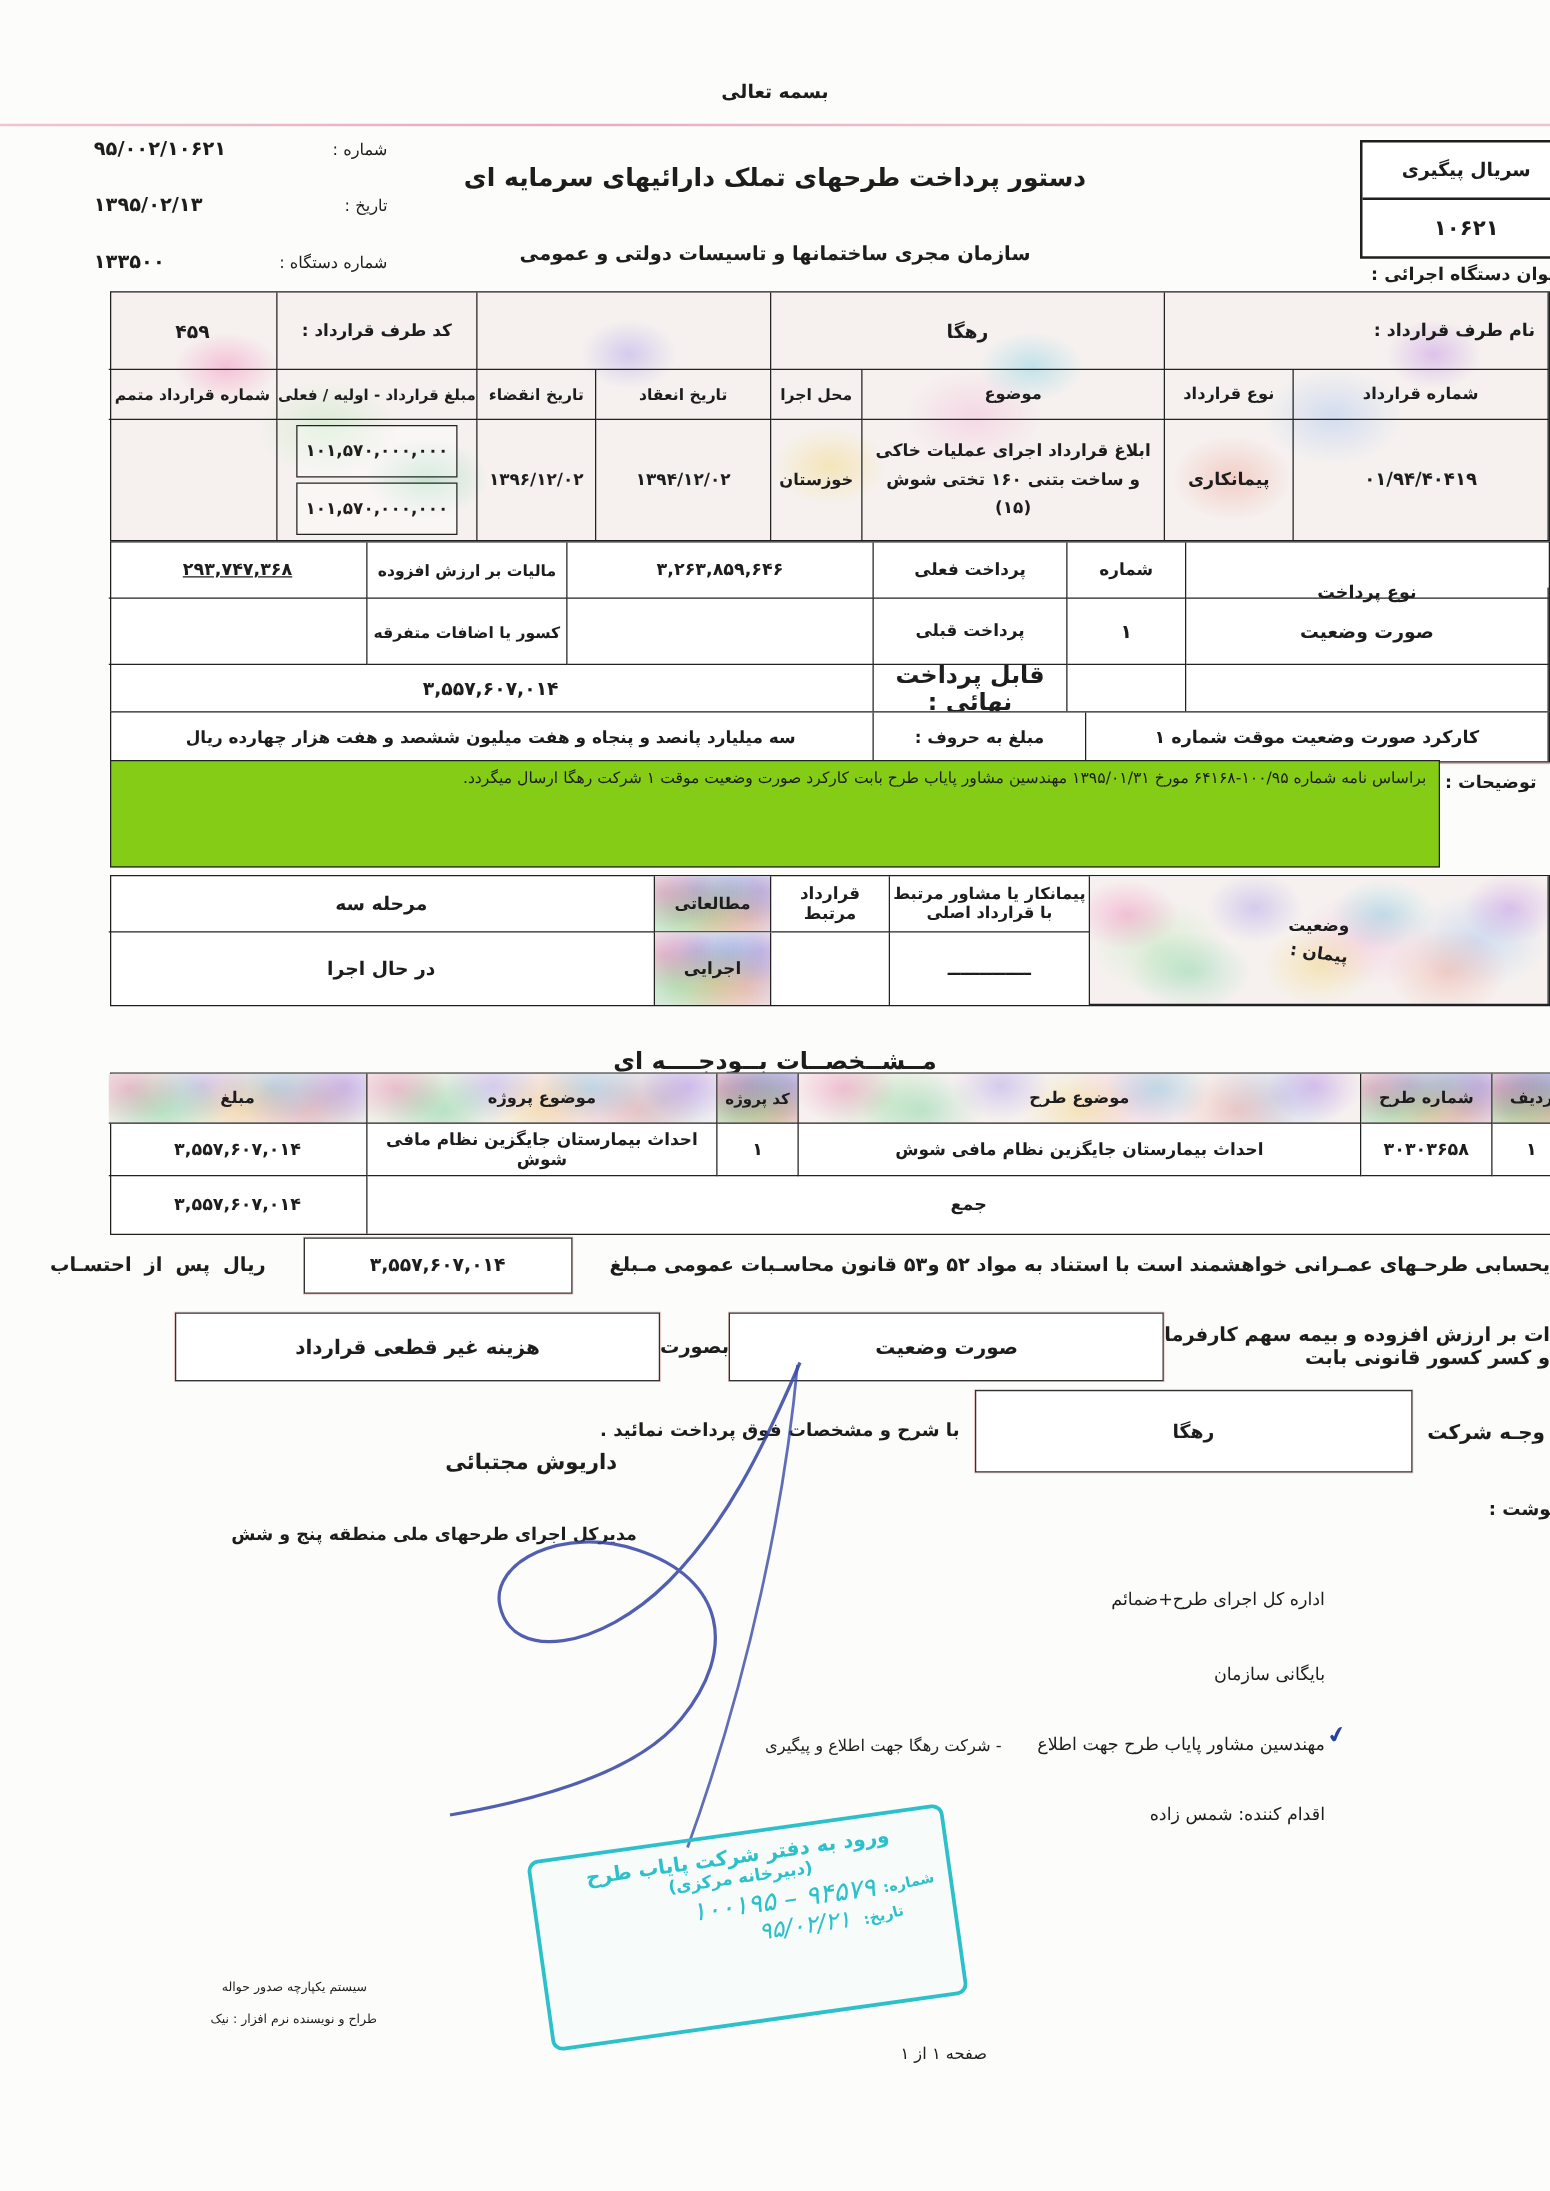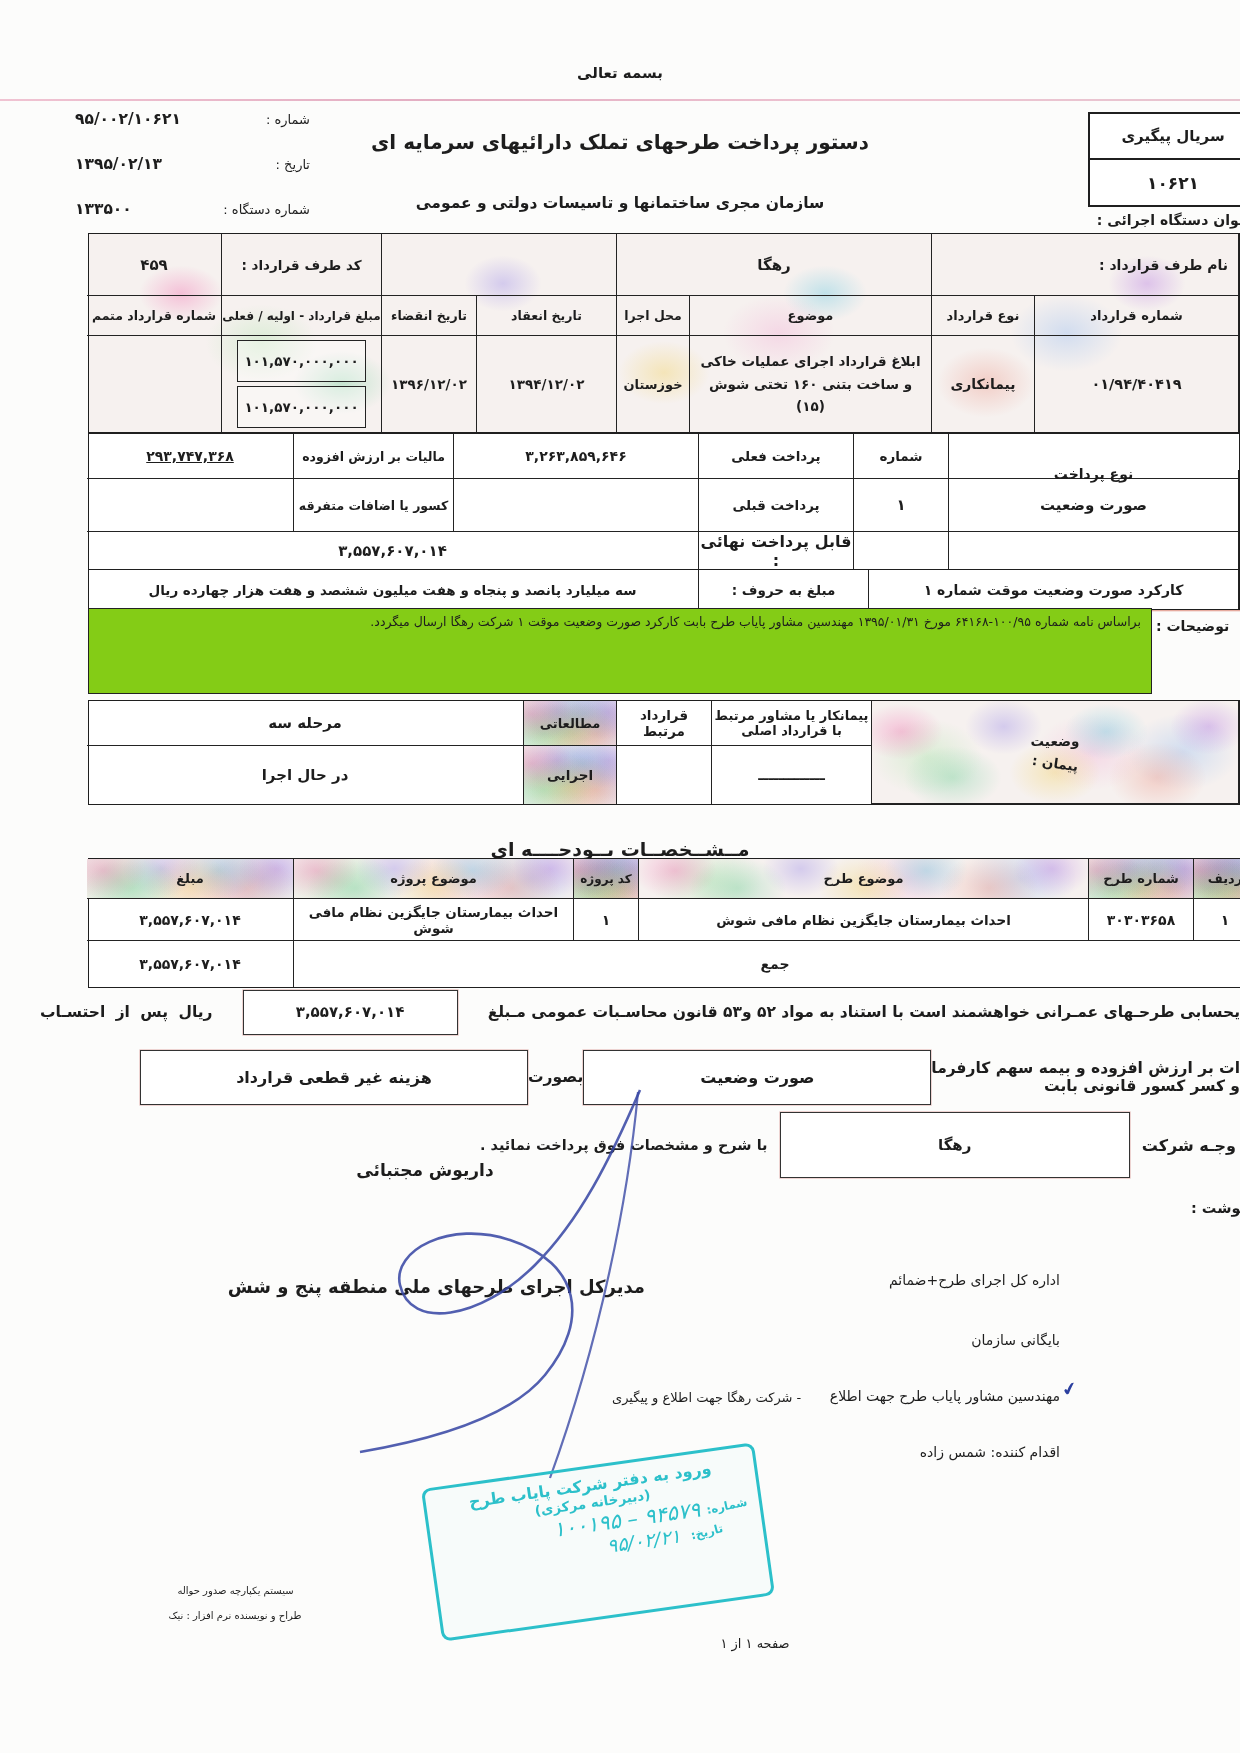--- a/index.html
+++ b/index.html
@@ -114,21 +114,21 @@
 
     <div class="cell b" style="font-size:15px;">صورت وضعیت</div>
     <div class="cell b" style="font-size:15px;">۱</div>
     <div class="cell b" style="font-size:13.5px;">پرداخت قبلی</div>
     <div class="cell"></div>
     <div class="cell b" style="font-size:12.5px;">کسور یا اضافات متفرقه</div>
     <div class="cell"></div>
 
     <div class="cell" style="border-bottom:none;"></div>
     <div class="cell" style="border-bottom:none;"></div>
-    <div class="cell b" style="font-size:16px;border-bottom:none;">قابل پرداخت نهائی :</div>
+    <div class="cell b" style="font-size:19px;border-bottom:none;">قابل پرداخت نهائی :</div>
     <div class="cell b" style="grid-column:4/7;font-size:15px;border-bottom:none;">۳,۵۵۷,۶۰۷,۰۱۴</div>
   </div>
 
   <div id="wr" class="abs grid tblframe redline" style="left:88px;top:569px;width:1152px;grid-template-columns:370px 170px 612px;grid-template-rows:39px;background:#fff;">
     <div class="cell b" style="font-size:14px;border-bottom:none;">کارکرد صورت وضعیت موقت شماره ۱</div>
     <div class="cell b" style="font-size:13.5px;border-bottom:none;">مبلغ به حروف :</div>
     <div class="cell b" style="font-size:13.5px;border-bottom:none;">سه میلیارد پانصد و پنجاه و هفت میلیون ششصد و هفت هزار چهارده ریال</div>
   </div>
 
   <div class="abs b" style="left:1156px;top:618px;font-size:14px;">توضیحات :</div>
@@ -186,21 +186,21 @@
     <div class="val-box b" style="width:388px;height:55px;font-size:16px;">هزینه غیر قطعی قرارداد</div>
   </div>
 
   <div class="abs" style="left:480px;top:1112px;width:756px;height:66px;display:flex;align-items:center;justify-content:space-between;">
     <span class="b" style="font-size:16px;">وجـه شرکت</span>
     <div class="val-box b" style="width:350px;height:66px;font-size:15px;">رهگا</div>
     <span class="b" style="font-size:14.5px;">با شرح و مشخصات فوق پرداخت نمائید .</span>
   </div>
 
   <div class="abs b" style="left:330px;top:1160px;width:190px;text-align:center;font-size:17px;">داریوش مجتبائی</div>
-  <div class="abs b" style="left:185px;top:1276px;width:460px;text-align:right;font-size:18px;">مدیرکل اجرای طرحهای ملی منطقه پنج و شش</div>
+  <div class="abs b" style="left:185px;top:1220px;width:460px;text-align:left;font-size:14px;">مدیرکل اجرای طرحهای ملی منطقه پنج و شش</div>
 
   <svg class="abs" style="left:280px;top:1080px;width:420px;height:400px;pointer-events:none;" viewBox="0 0 420 400">
     <path d="M 360 10 C 330 80, 300 140, 255 185 C 200 240, 130 250, 120 205 C 112 170, 170 140, 230 160 C 300 183, 310 240, 265 295 C 230 338, 150 360, 80 372" stroke="#3a49a5" stroke-width="2.6" fill="none" opacity="0.88"></path>
     <path d="M 358 12 C 348 120, 320 260, 270 398" stroke="#3a49a5" stroke-width="2.2" fill="none" opacity="0.8"></path>
   </svg>
 
   <div class="abs b" style="right:-6px;top:1200px;font-size:14.5px;">نوشت :</div>
 
   <div class="abs thin" style="right:180px;top:1272px;font-size:14px;">اداره کل اجرای طرح+ضمائم</div>
   <div class="abs thin" style="right:180px;top:1332px;font-size:14px;">بایگانی سازمان</div>

